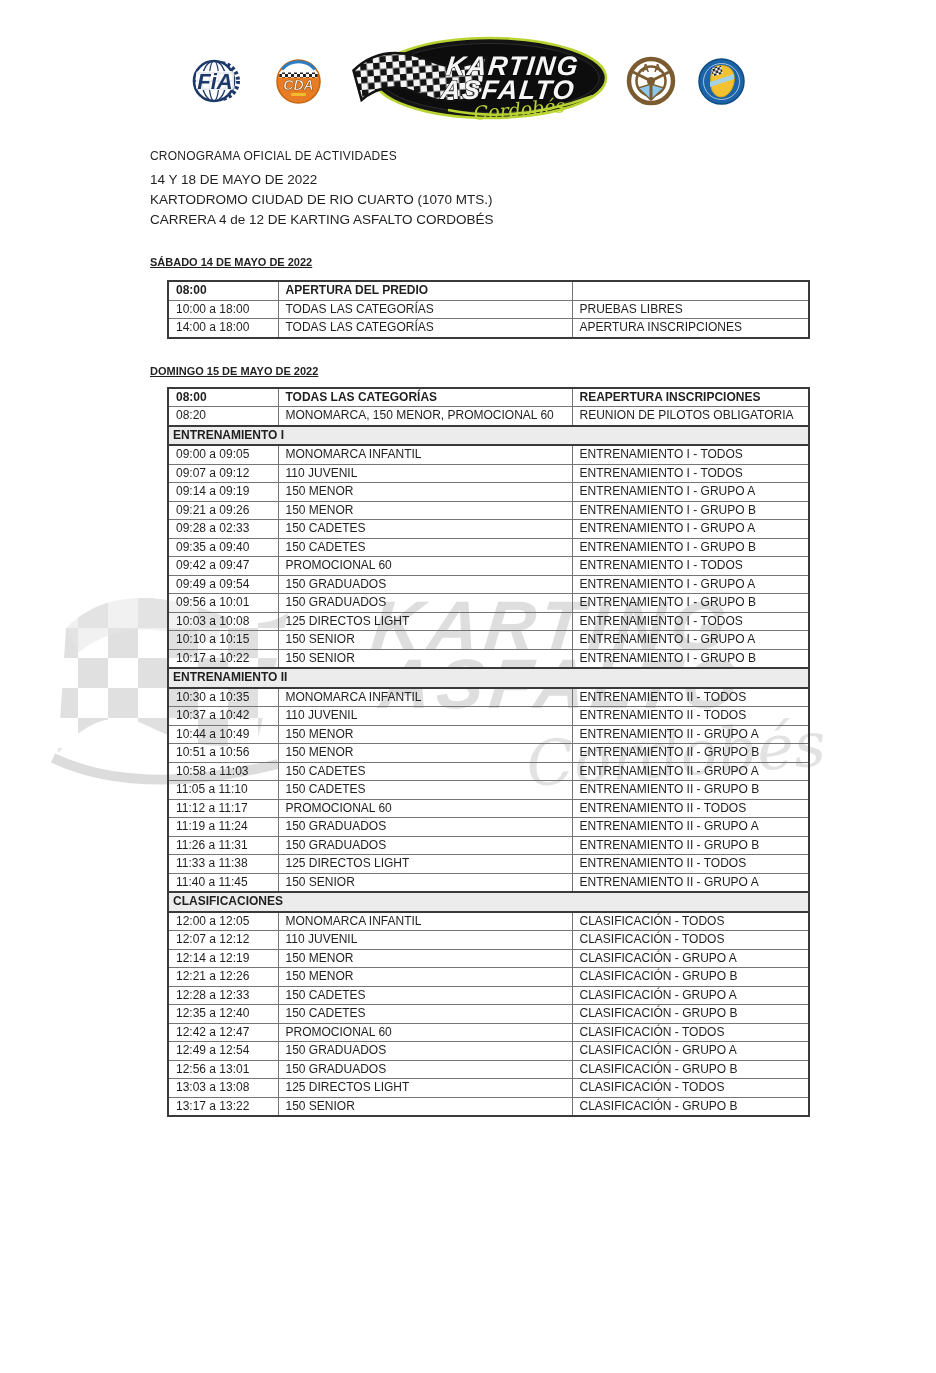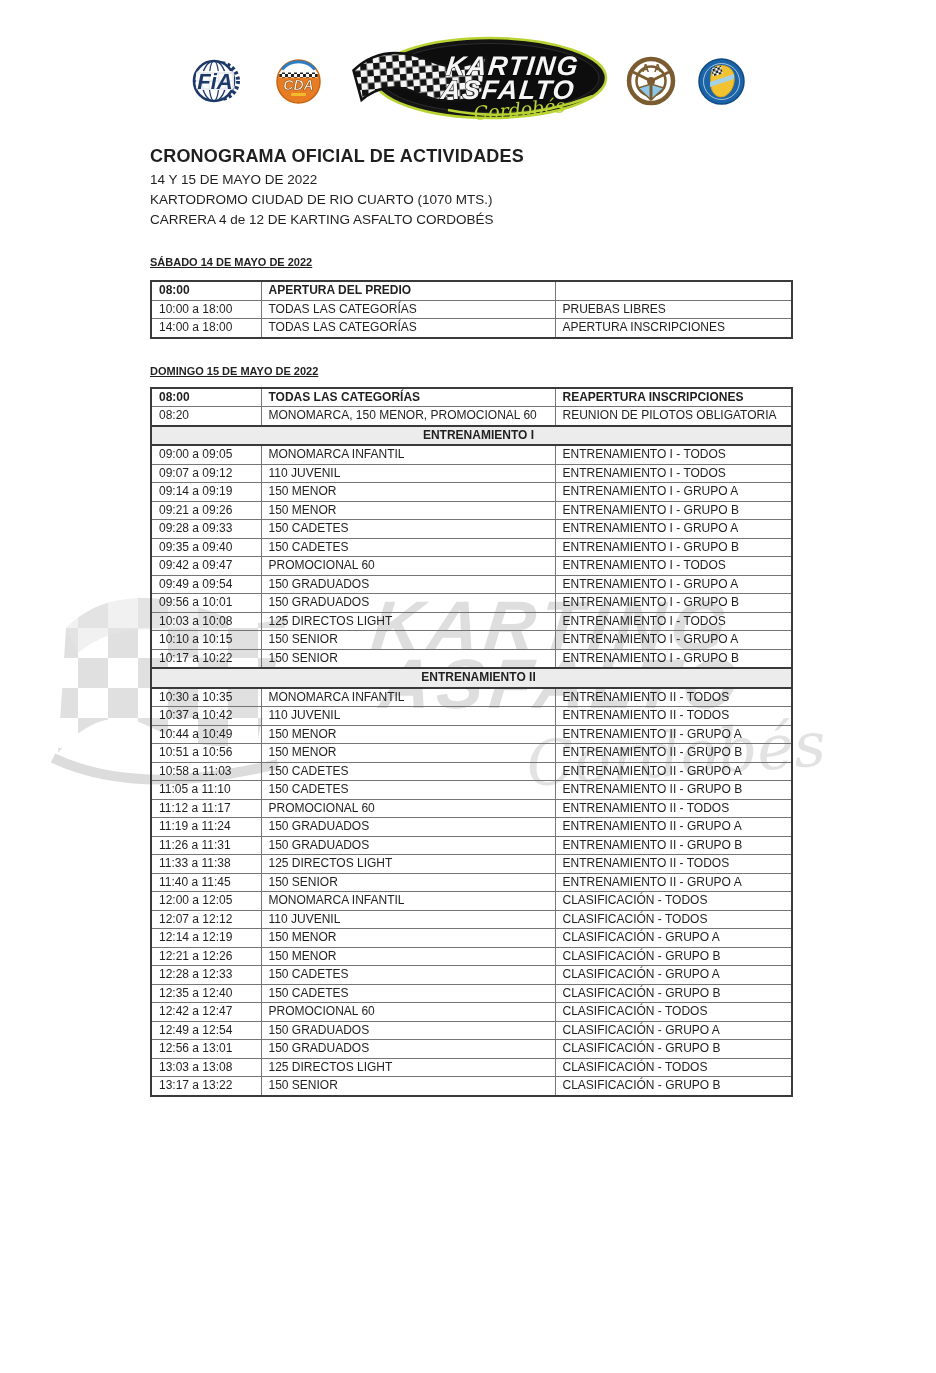--- a/index.html
+++ b/index.html
@@ -12,35 +12,35 @@
   .logo{position:absolute;}
   .logo-fia{left:191px;top:55px;width:52px;height:52px;}
   .logo-cda{left:276px;top:59px;width:45px;height:45px;}
   .logo-main{left:348px;top:34px;width:265px;height:90px;}
   .logo-wheel{left:625px;top:55px;width:52px;height:52px;}
   .logo-cordoba{left:698px;top:58px;width:47px;height:47px;}
   
   .watermark{position:absolute;left:48px;top:568px;width:888px;height:250px;z-index:0;pointer-events:none;}
   
   .content{position:absolute;left:150px;top:146px;width:641px;z-index:1;}
-  .doc-title{font-size:18px;line-height:21px;font-weight:bold;margin:0 0 3px 0;letter-spacing:.2px;}
+  .doc-title{font-size:12px;line-height:21px;font-weight:normal;margin:0 0 3px 0;letter-spacing:.2px;}
   .sub{font-size:13.5px;line-height:20px;margin:0;}
   .day-heading{font-size:11px;line-height:18px;font-weight:bold;text-decoration:underline;margin:23px 0 0 0;}
   .day-heading.second{}
   table.sched{border-collapse:collapse;table-layout:fixed;width:641px;margin-top:9px;background:transparent;}
   table.sched.second{margin-top:7px;}
-  table.sched{border:2px solid #3a3a3a;}
+  table.sched{border:2px solid #3a3a3a;margin-left:17px;}
   table.sched td{
     border:1px solid #757575;font-size:12px;line-height:15.5px;
     padding:1px 4px 1px 7px;vertical-align:top;word-wrap:break-word;
   }
   tr.header-row td{font-weight:bold;}
   tr.section-row td{
-    background:#ececec;font-weight:bold;text-align:center;
-    border-top:2px solid #3a3a3a;border-bottom:2px solid #3a3a3a;padding-left:18px;
+    background:#ececec;font-weight:bold;
+    border-top:2px solid #3a3a3a;border-bottom:2px solid #3a3a3a;padding-left:4px;
   }
 </style>
 </head>
 <body>
 
 <div class="watermark">
   <svg width="888" height="250" viewBox="0 0 888 250" xmlns="http://www.w3.org/2000/svg">
     <defs>
       <pattern id="chkw" width="60" height="60" patternUnits="userSpaceOnUse">
         <rect width="60" height="60" fill="#ffffff" opacity="0"></rect>
@@ -135,21 +135,21 @@
     <circle cx="23.5" cy="23.5" r="18" fill="none" stroke="#ffffff" stroke-width="1" opacity="0.6"></circle>
     <path d="M19,8 C28,6 35,10 36,18 C37,26 34,34 27,38 C20,41 14,36 13,28 C12,19 13,10 19,8 Z" fill="#f2c230" stroke="#d9a81a" stroke-width="1"></path>
     <rect x="14" y="9" width="10" height="8" fill="url(#chkc)" transform="rotate(-15 19 13)"></rect>
     <path d="M12,24 L36,16 L36,21 L12,29 Z" fill="#9fd3ee" opacity="0.95"></path>
   </svg>
 </div>
 
 <div class="content">
 
   <h1 class="doc-title">CRONOGRAMA OFICIAL DE ACTIVIDADES</h1>
-  <p class="sub">14 Y 15 DE MAYO DE 2022</p>
+  <p class="sub">14 Y 18 DE MAYO DE 2022</p>
   <p class="sub">KARTODROMO CIUDAD DE RIO CUARTO (1070 MTS.)</p>
   <p class="sub">CARRERA 4 de 12 DE KARTING ASFALTO CORDOBÉS</p>
 
   <h2 class="day-heading">SÁBADO 14 DE MAYO DE 2022</h2>
 
   <table class="sched" id="saturday-table">
     <colgroup>
         <col style="width:110px">
         <col style="width:294px">
         <col style="width:237px">
@@ -209,21 +209,21 @@
           <td>09:14 a 09:19</td>
           <td>150 MENOR</td>
           <td>ENTRENAMIENTO I - GRUPO A</td>
         </tr>
         <tr>
           <td>09:21 a 09:26</td>
           <td>150 MENOR</td>
           <td>ENTRENAMIENTO I - GRUPO B</td>
         </tr>
         <tr>
-          <td>09:28 a 09:33</td>
+          <td>09:28 a 02:33</td>
           <td>150 CADETES</td>
           <td>ENTRENAMIENTO I - GRUPO A</td>
         </tr>
         <tr>
           <td>09:35 a 09:40</td>
           <td>150 CADETES</td>
           <td>ENTRENAMIENTO I - GRUPO B</td>
         </tr>
         <tr>
           <td>09:42 a 09:47</td>
@@ -306,20 +306,23 @@
         <tr>
           <td>11:33 a 11:38</td>
           <td>125 DIRECTOS LIGHT</td>
           <td>ENTRENAMIENTO II - TODOS</td>
         </tr>
         <tr>
           <td>11:40 a 11:45</td>
           <td>150 SENIOR</td>
           <td>ENTRENAMIENTO II - GRUPO A</td>
         </tr>
+        <tr class="section-row">
+          <td colspan="3">CLASIFICACIONES</td>
+        </tr>
         <tr>
           <td>12:00 a 12:05</td>
           <td>MONOMARCA INFANTIL</td>
           <td>CLASIFICACIÓN - TODOS</td>
         </tr>
         <tr>
           <td>12:07 a 12:12</td>
           <td>110 JUVENIL</td>
           <td>CLASIFICACIÓN - TODOS</td>
         </tr>

